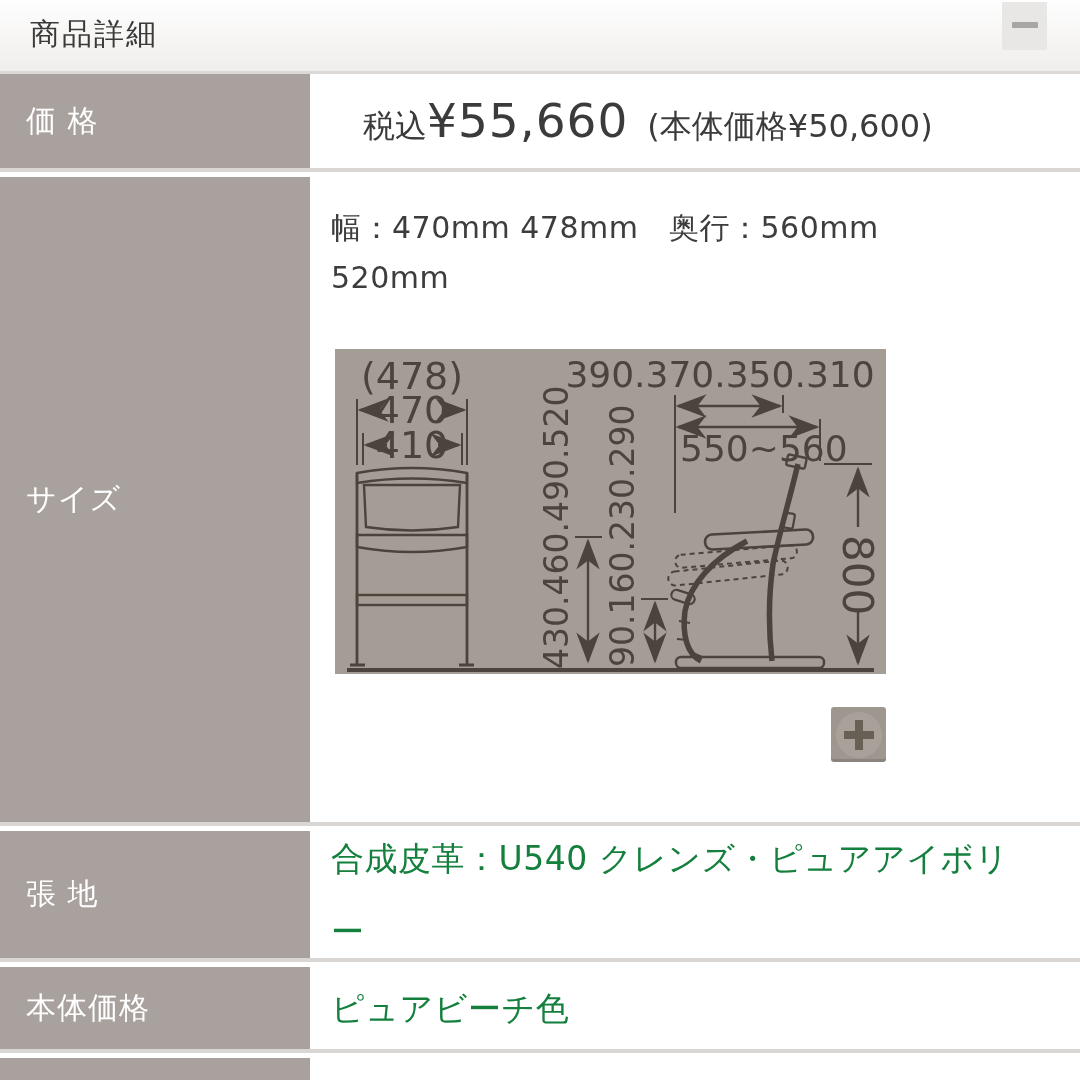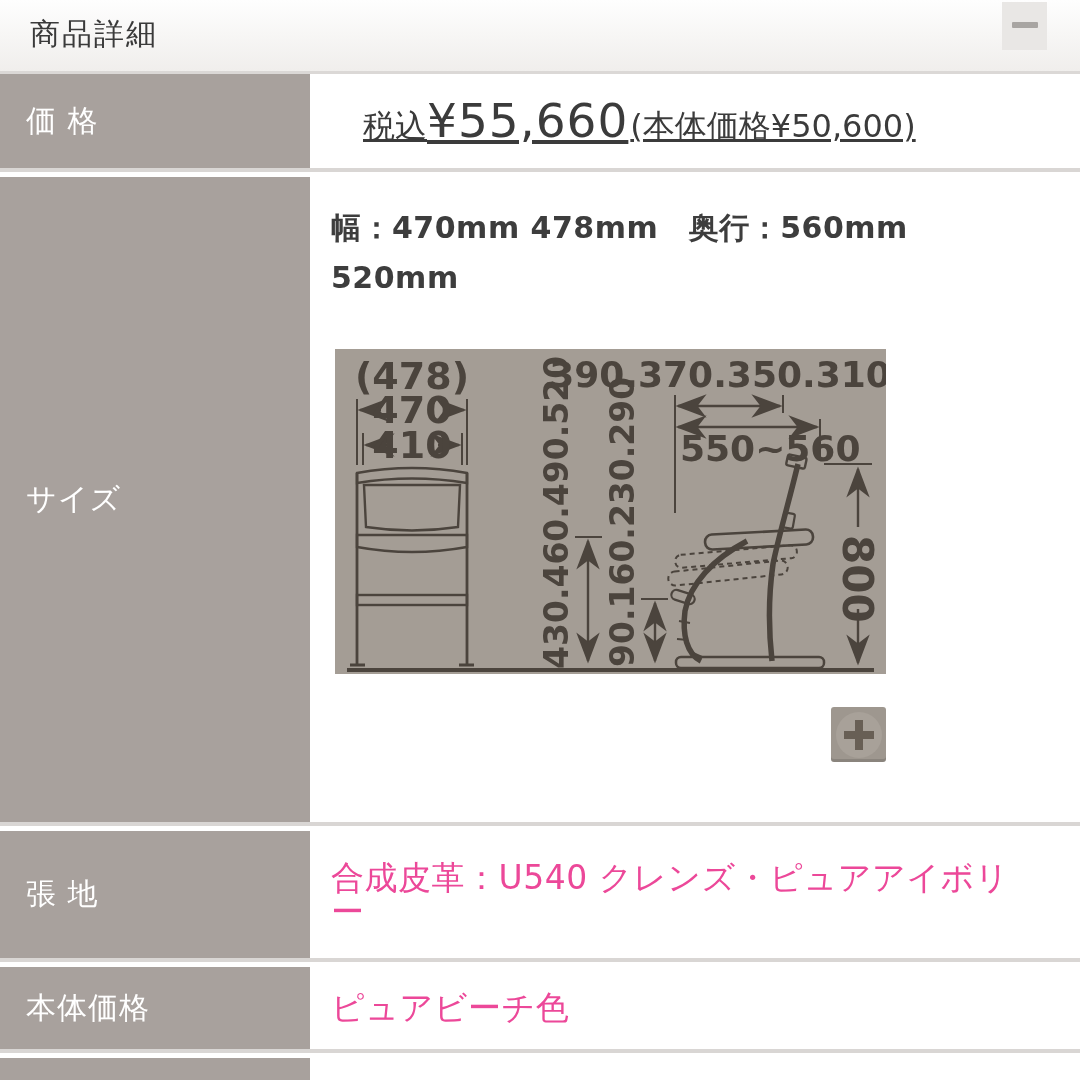--- a/index.html
+++ b/index.html
@@ -28,44 +28,44 @@
   .row-value { flex:1; background:#fff; color:#3b3b3b; }
 
   .row-price   { height:98px;gap:16px; }
   .row-size    { height:649px; }
   .row-fabric  { height:131px; }
   .row-wood    { height:86px; }
   .row-partial { height:22px; border-bottom:none; }
 
   
   .price-value { display:flex; align-items:center; height:100%; padding-left:13px; }
-  .price-inner { display:flex; align-items:baseline;text-decoration:underline; }
+  .price-inner { display:flex; align-items:baseline; }
   .price-tax   { font-size:32px; }
   .price-amount{ font-size:47px; letter-spacing:1px; }
-  .price-note  { font-size:32px; margin-left:2px; }
+  .price-note  { font-size:32px; margin-left:19px; }
 
   
-  .size-value { padding:26px 20px 0 13px;font-weight:bold; }
+  .size-value { padding:26px 20px 0 13px; }
   .size-line  { font-size:30px; line-height:50px; color:#3d3d3d; letter-spacing:0.5px; }
   .diagram-wrap { width:551px; margin:46px 8px 0 4px; }
   .diagram { display:block; }
   .zoom-btn { position:relative; display:block; width:55px; height:55px;
               margin:33px 0 0 496px; background:#9e978f; border:none; cursor:pointer;
               border-radius:3px; box-shadow:inset 0 -3px 0 rgba(0,0,0,0.12); }
   .zoom-btn-circle { position:absolute; left:50%; top:50%; transform:translate(-50%,-50%);
                      width:46px; height:46px; border-radius:50%; background:#a8a199; }
   .plus-icon-h { position:absolute; left:50%; top:50%; transform:translate(-50%,-50%);
                  width:30px; height:8px; background:#685f55; }
   .plus-icon-v { position:absolute; left:50%; top:50%; transform:translate(-50%,-50%);
                  width:8px; height:30px; background:#685f55; }
 
   
   .text-value { display:flex; align-items:center; height:100%;
-                padding:0 60px 0 13px; font-size:33px; line-height:34px;
-                color:#ec4899; letter-spacing:0.5px; }
+                padding:0 60px 0 13px; font-size:33px; line-height:73px;
+                color:#15803d; letter-spacing:0.5px; }
 </style>
 </head>
 <body>
 
 <div class="header">
   <div class="header-title">商品詳細</div>
   <button class="minimize-btn">
     <span class="minimize-bar"></span>
   </button>
 </div>

